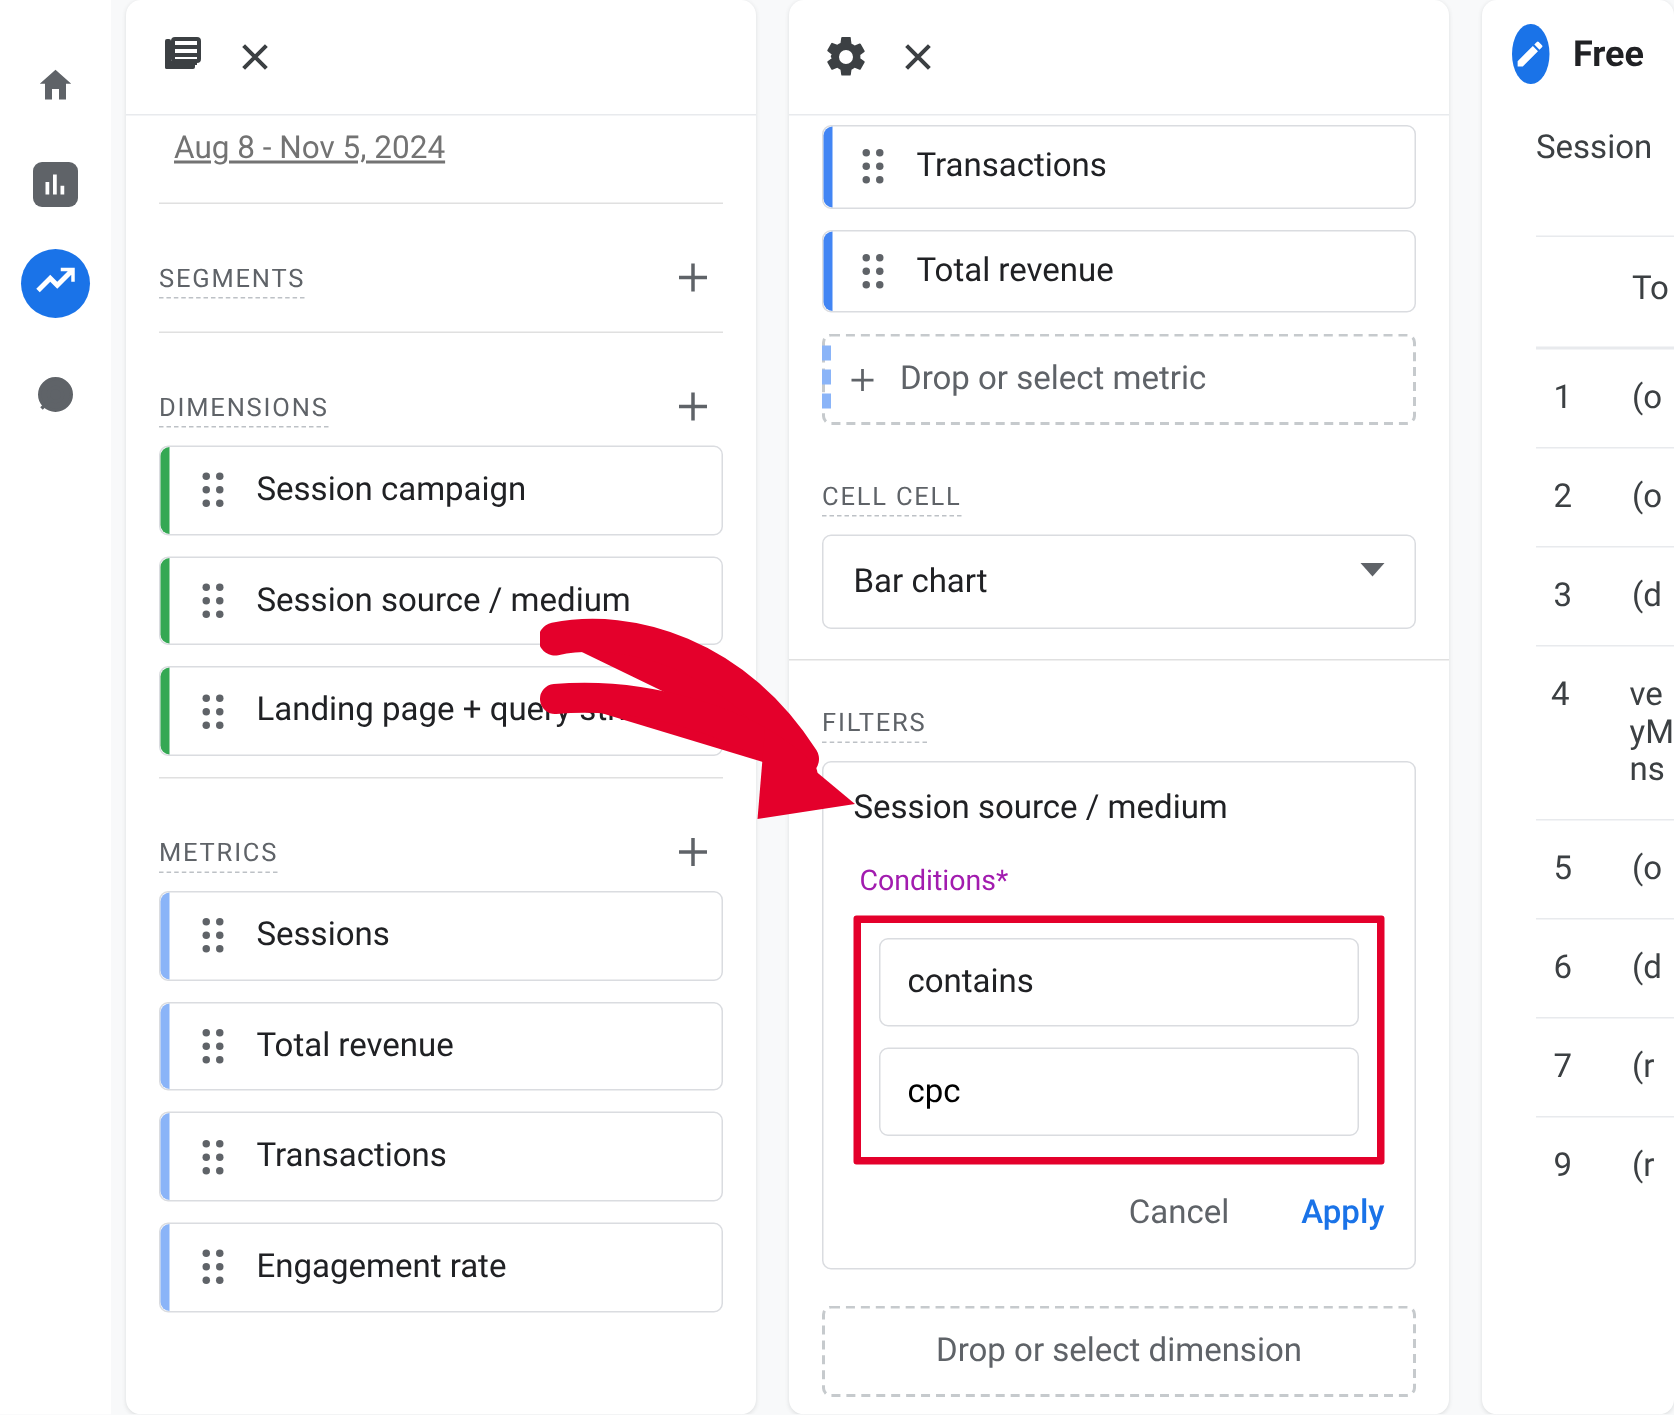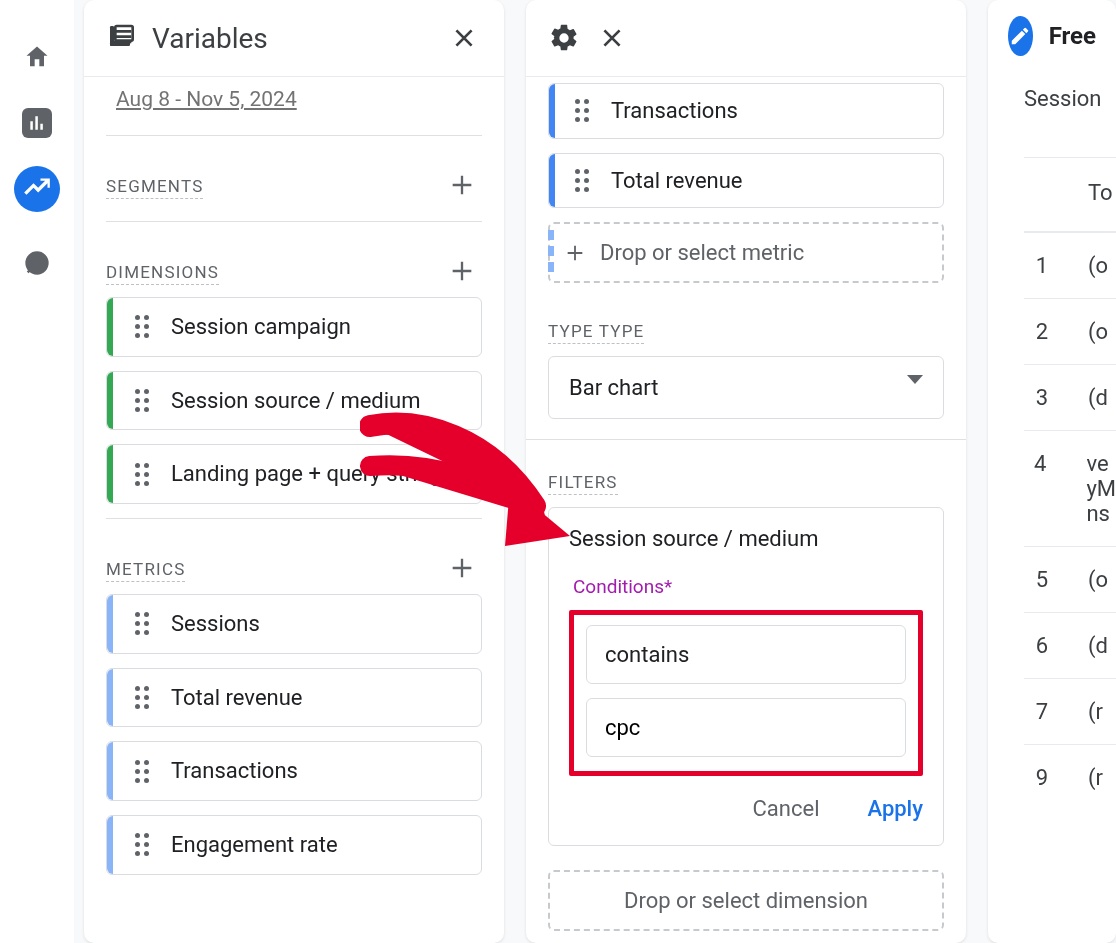--- a/index.html
+++ b/index.html
@@ -244,21 +244,20 @@
       <span class="hicon">
         <svg viewBox="0 0 24 24">
             <path d="M4 4h14v3H4zM4 9h14v3H4zM4 14h14v3H4zM2 6h2v13h16v2H2z" opacity=".0"></path>
             <path d="M6 6h13v2H6zM6 10h13v2H6zM6 14h13v2H6z"></path>
             <path d="M3 3h3v3H3zM3 3v15h15v3H3a3 3 0 0 1 0-0z" fill="none"></path>
             <rect x="3" y="3" width="3" height="15" rx="1"></rect>
             <rect x="3" y="15" width="15" height="3" rx="1"></rect>
             <rect x="7" y="3" width="13" height="11" rx="1" fill="none" stroke="currentColor" stroke-width="2"></rect>
           </svg>
       </span>
-      <h2>Variables</h2>
       <div class="close-btn">
         <svg viewBox="0 0 24 24">
             <path d="M5 5l14 14M19 5L5 19"></path>
           </svg>
       </div>
     </div>
     <div class="panel-body">
       <div class="date-range">Aug 8 - Nov 5, 2024</div>
 
       <div class="section-row">
@@ -421,21 +420,21 @@
             <i></i>
             <i></i>
             <i></i>
           </span>
         <span class="plus"><svg viewBox="0 0 24 24">
               <path d="M12 4v16M4 12h16"></path>
             </svg></span>
         <span>Drop or select metric</span>
       </div>
 
-      <span class="section-label">TYPE TYPE</span>
+      <span class="section-label">CELL CELL</span>
       <div class="select-box">
         <span>Bar chart</span>
         <span class="caret"></span>
       </div>
 
       <div class="sep"></div>
 
       <span class="section-label">FILTERS</span>
 
       <div class="filter-card">

